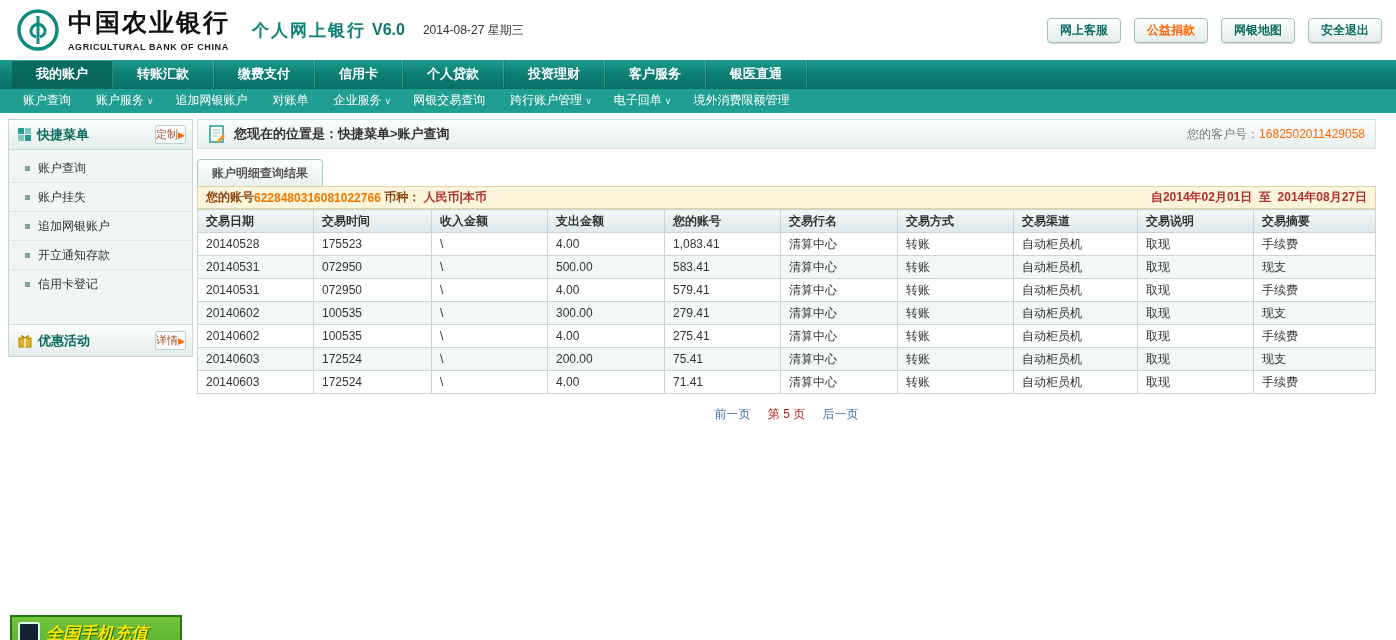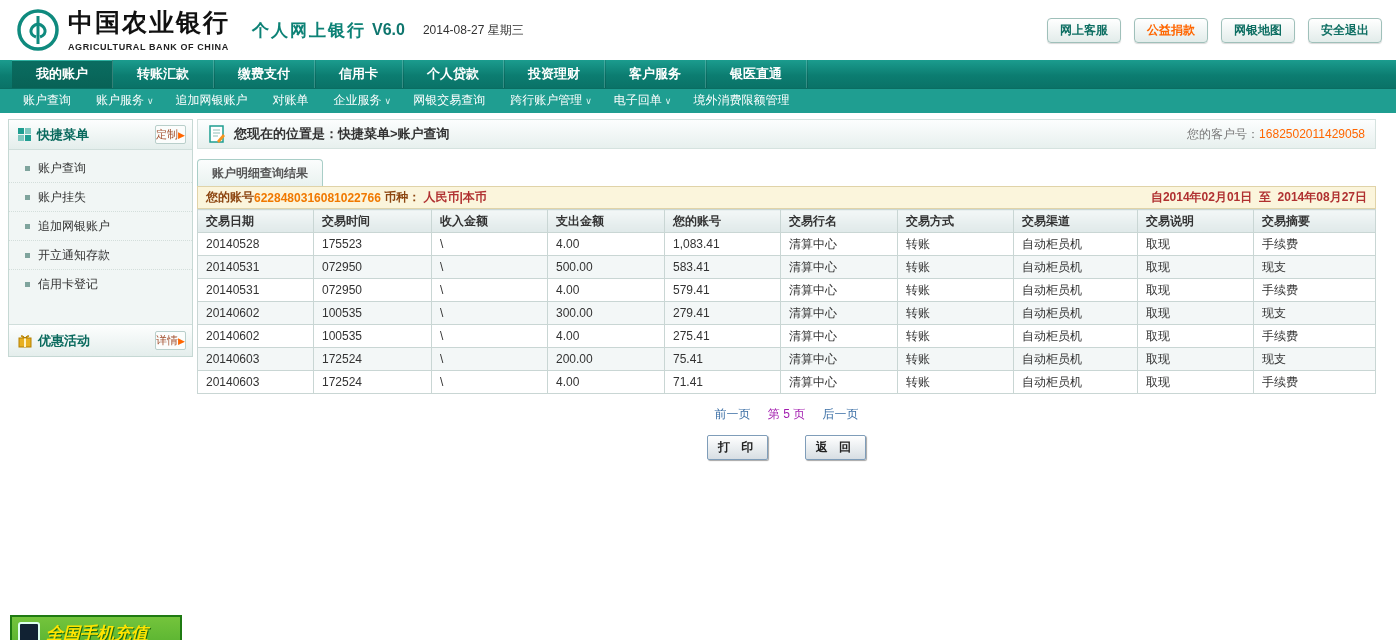--- a/index.html
+++ b/index.html
@@ -79,21 +79,21 @@
   table { width:100%; border-collapse:collapse; table-layout:fixed; }
   th,td { border:1px solid #c9d6d4; height:23px; padding:2px 8px; font-size:12px; text-align:left;
     color:#333; overflow:hidden; white-space:nowrap; }
   th { background:linear-gradient(#f3f7f7,#dfe9e9); font-weight:bold; }
   tbody tr:nth-child(even) { background:#f3f7f7; }
   tbody tr:nth-child(odd) { background:#ffffff; }
 
   
   .pager { text-align:center; margin-top:12px; font-size:12px; }
   .pager a { color:#3a6ea5; margin:0 14px; cursor:pointer; text-decoration:none; }
-  .pager .cur { color:#a21caf; }
+  .pager .cur { color:#b91c1c; }
   .actions { text-align:center; margin-top:12px; }
   .btn { display:inline-block; min-width:56px; padding:3px 10px; margin:0 16px; font-size:12px; font-weight:bold;
     color:#222; background:linear-gradient(#ffffff,#d7dee3); border:1px solid #7f9db9; border-radius:2px;
     box-shadow:1px 1px 1px rgba(0,0,0,0.35); cursor:pointer; letter-spacing:4px; }
 
   
   .promo { position:absolute; left:10px; top:615px; width:172px; height:78px;
     background:linear-gradient(#74c43c,#2f9a1f); border:2px solid #1f7a12; display:flex; align-items:flex-start; padding:5px 6px; }
   .promo .phone-icon { width:22px; height:30px; background:#123; border:2px solid #dfe; border-radius:3px; margin-right:6px; }
   .promo .txt { font-size:17px; font-weight:bold; font-style:italic; color:#ffe400; text-shadow:1px 1px 0 #1f6a10; white-space:nowrap; }
@@ -336,24 +336,20 @@
             </tr>
         </tbody>
       </table>
 
       <div class="pager">
         <a>前一页</a>
         <span class="cur">第 5 页</span>
         <a>后一页</a>
       </div>
 
-      <div class="actions">
-        <button class="btn">打 印</button>
-        <button class="btn">返 回</button>
-      </div>
 
     </main>
   </div>
 
   <div class="promo">
     <span class="phone-icon"></span>
     <span class="txt">全国手机充值</span>
   </div>
 
 </div>

